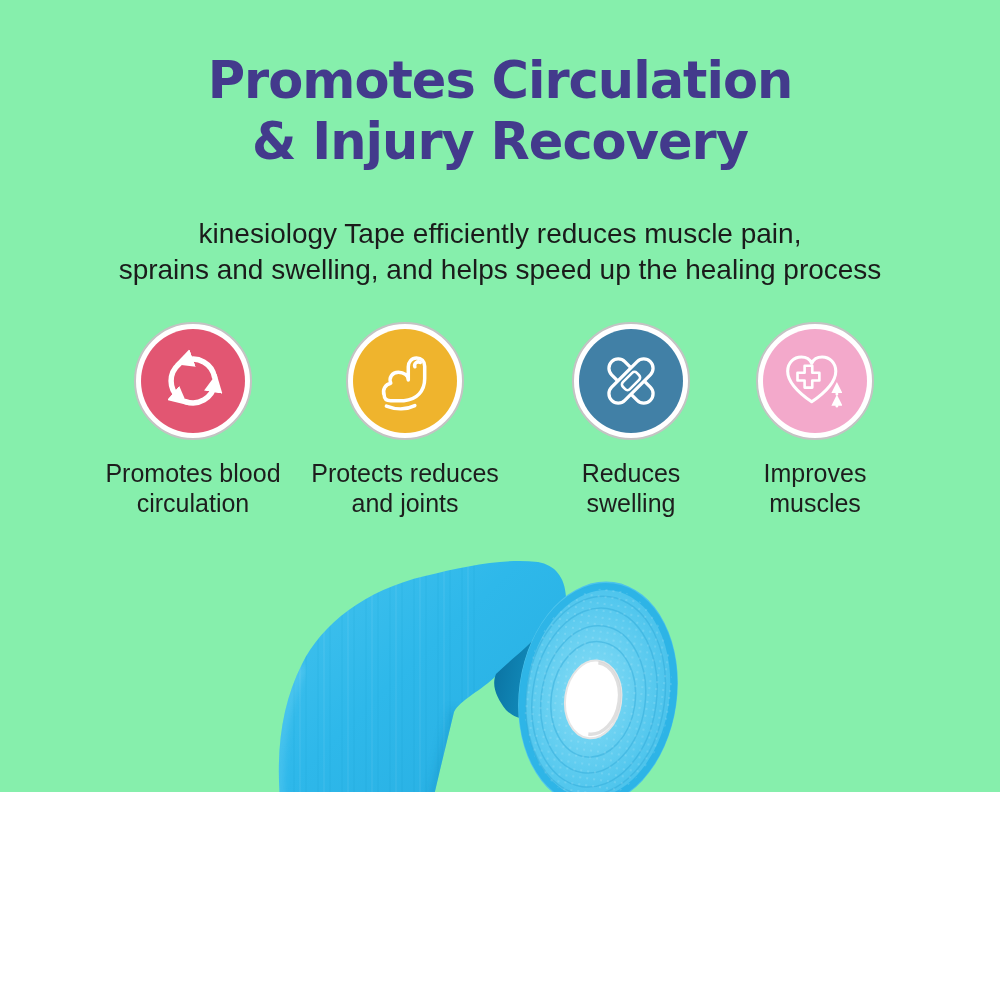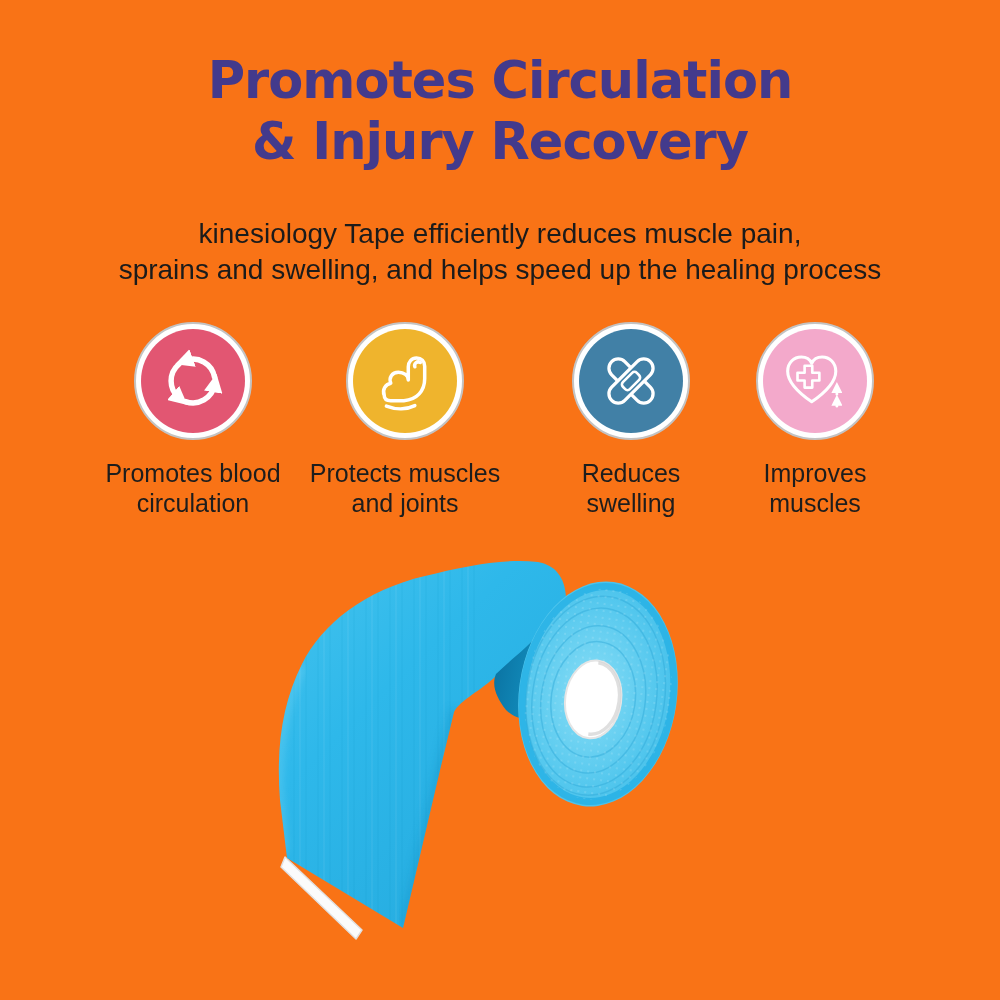--- a/index.html
+++ b/index.html
@@ -1,19 +1,19 @@
 <!DOCTYPE html>
 <html><head>
 <meta charset="utf-8">
 <style>
   html,body{margin:0;padding:0;}
   .page{
     position:relative;
-    width:1000px;height:1000px;
-    background:#f97316;
+    width:1000px;height:792px;
+    background:#86efac;
     overflow:hidden;
     font-family:"Liberation Sans", sans-serif;
   }
   .title{
     position:absolute;
     top:50px;left:0;width:1000px;
     text-align:center;
     font-family:"DejaVu Sans", sans-serif;
     font-weight:700;
     font-size:51px;
@@ -106,21 +106,21 @@
       <div class="badge-inner" style="background: rgb(239, 180, 45); color: rgb(239, 180, 45);">
         <svg width="70" height="70" viewBox="0 0 64 64" fill="none">
           <g stroke="#ffffff" stroke-width="3.2" stroke-linecap="round" stroke-linejoin="round">
             <path d="M 13,45 C 11,40 14,35 19,34 C 17,29 20,24 26,24 C 31,24 35,27 35,31 L 35,19 C 35,14.5 38,11 42.5,11 C 47,11 50,14 50,18.5 L 50,30 C 50,41 43,49 31,50 L 19,50 C 15,50 13,48 13,45 Z"></path>
             <path d="M 41,19 C 40,16 43,13.5 46,15"></path>
             <path d="M 15,55 C 24,58.5 34,58 41,54.5"></path>
           </g>
         </svg>
       </div>
     </div>
-    <div class="feature-label">Protects muscles
+    <div class="feature-label">Protects reduces
 and joints</div>
   </div>
 
   <div class="feature" style="left:521px">
     <div class="badge">
       <div class="badge-inner" style="background: rgb(65, 128, 166); color: rgb(65, 128, 166);">
         <svg width="70" height="70" viewBox="0 0 64 64" fill="none">
           <g transform="rotate(45 32 32)">
             <rect x="7" y="23.5" width="50" height="17" rx="8.5" stroke="#ffffff" stroke-width="3"></rect>
           </g>

